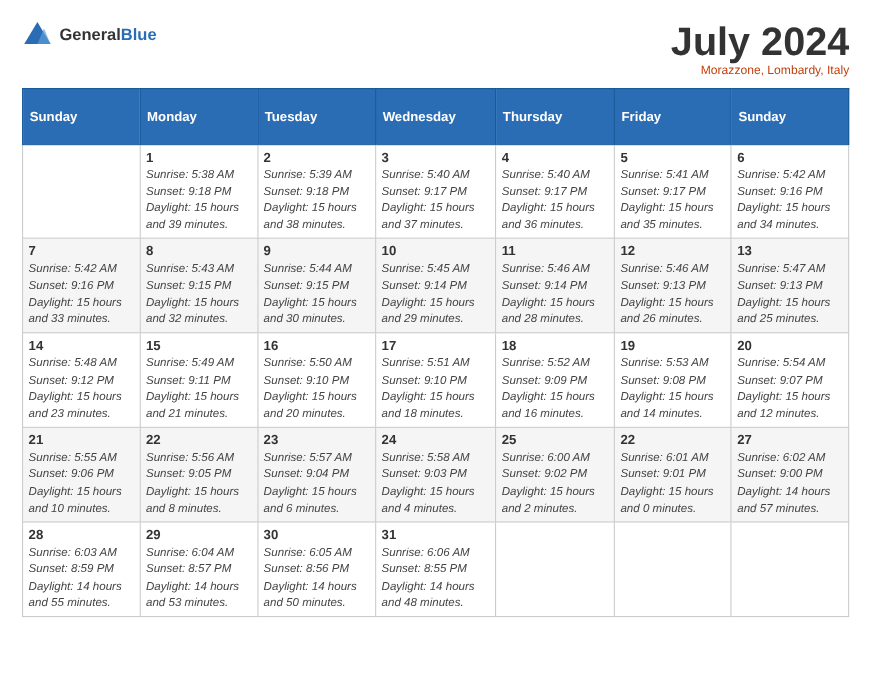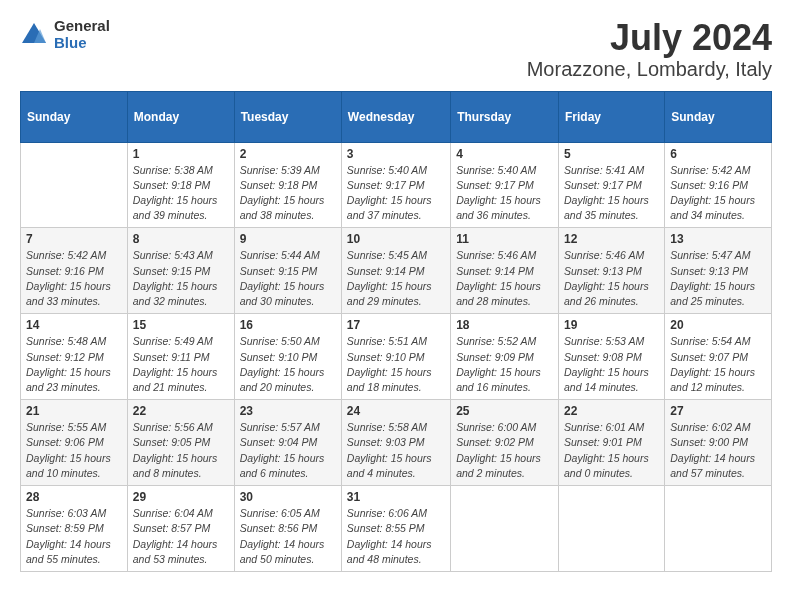--- a/index.html
+++ b/index.html
@@ -22,21 +22,21 @@
       align-items: flex-start;
       margin-bottom: 10px;
     }
     .logo {
       display: flex;
       align-items: center;
       gap: 6px;
     }
     .logo-text {
       display: flex;
-      flex-direction: column;
+      flex-direction: row;
       line-height: 1.1;
     }
     .logo-general {
       font-size: 15px;
       font-weight: bold;
       color: #333;
     }
     .logo-blue {
       font-size: 15px;
       font-weight: bold;
@@ -50,22 +50,22 @@
       text-align: right;
       margin-left: 20px;
     }
     .cal-title {
       font-size: 36px;
       font-weight: bold;
       color: #333;
       line-height: 1.1;
     }
     .cal-subtitle {
-      font-size: 20px;
-      color: #404040;
+      font-size: 11px;
+      color: #c2410c;
     }
     .calendar {
       width: 100%;
       border-collapse: collapse;
       font-size: 11px;
     }
     .calendar thead tr th {
       background: #2a6db5;
       color: #fff;
       text-align: left;

